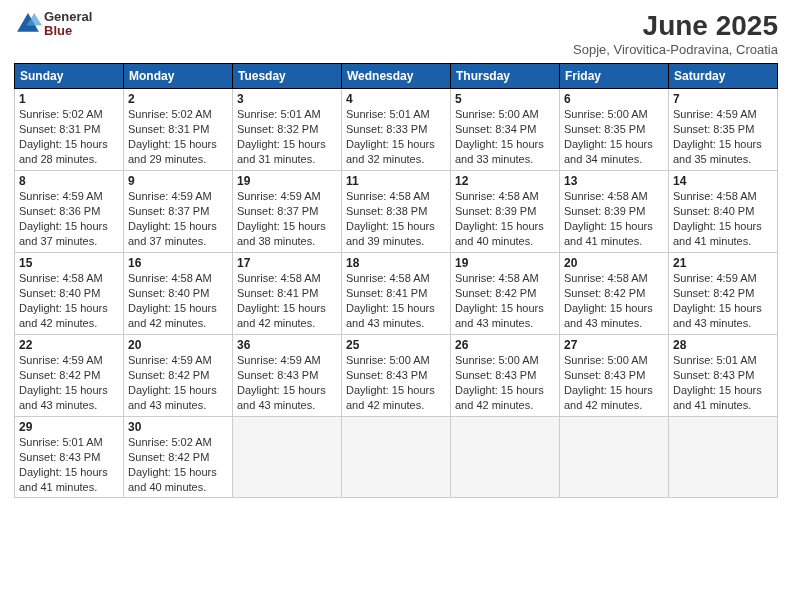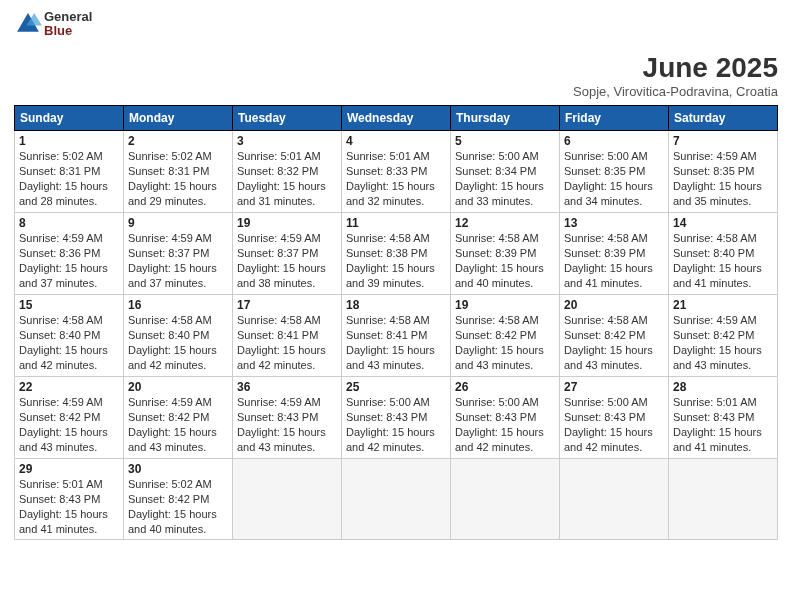--- a/index.html
+++ b/index.html
@@ -40,21 +40,20 @@
       width: 28px;
       height: 28px;
     }
     .title-block {
       text-align: right;
     }
     .month-title {
       font-size: 28px;
       font-weight: bold;
       color: #333;
-      margin-top: 42px;
     }
     .location {
       font-size: 13px;
       color: #555;
       text-align: right;
     }
     .calendar {
       width: 100%;
       border-collapse: collapse;
       table-layout: fixed;

